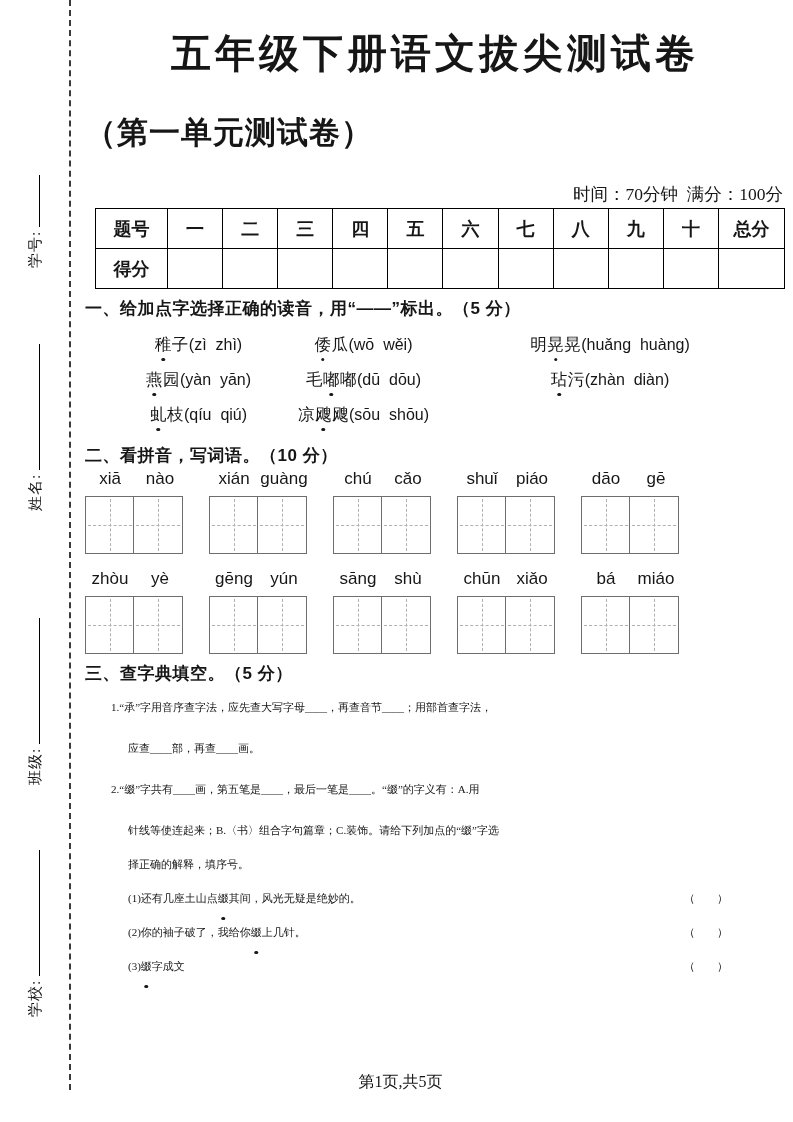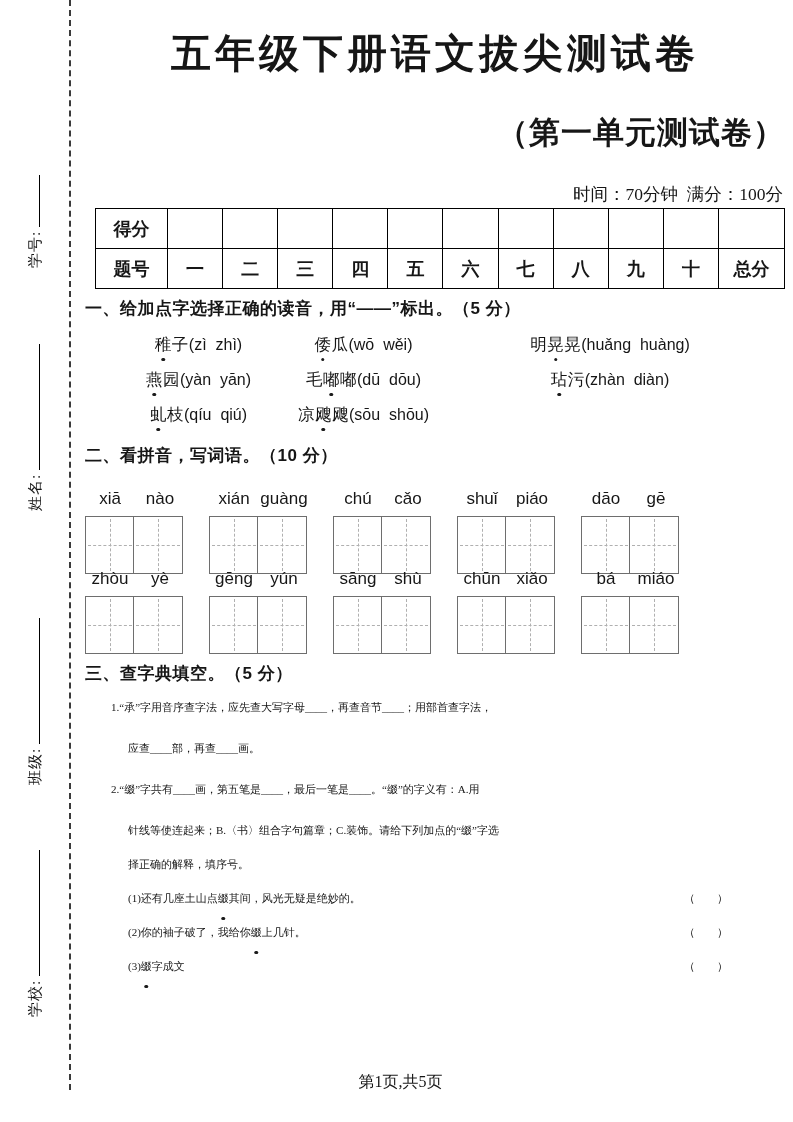--- a/index.html
+++ b/index.html
@@ -13,21 +13,21 @@
   .id-field:nth-child(1){ top:268px; }
   .id-field:nth-child(2){ top:511px; }
   .id-field:nth-child(3){ top:785px; }
   .id-field:nth-child(4){ top:1017px; }
   .id-line { display:inline-block; border-bottom:1.5px solid #000; width:126px; height:13px; margin-left:4px; }
   .id-field:nth-child(1) .id-line { width:52px; }
 
   
   .title { position:absolute; top:26px; left:85px; width:700px; text-align:center;
            font-size:40px; font-weight:bold; letter-spacing:4px; }
-  .subtitle { position:absolute; top:112px; left:85px; width:700px; text-align:right;
+  .subtitle { position:absolute; top:112px; left:85px; width:700px; text-align:left;
               font-size:31px; font-weight:bold; letter-spacing:1px; }
   .info { position:absolute; top:182px; left:85px; width:698px; text-align:right;
           font-size:17.5px; white-space:pre; }
 
   
   .score-table { position:absolute; top:208px; left:95px; width:690px;
                  border-collapse:collapse; table-layout:fixed; }
   .score-table td { border:1.4px solid #000; height:39px; text-align:center;
                     font-size:18px; font-weight:600; padding:0; }
   .score-table col.c-first { width:72px; } .score-table col.c-last { width:66px; }
@@ -42,21 +42,21 @@
                grid-template-columns:167px 163px 1fr; grid-auto-rows:35px; font-size:16.5px; }
   .s1-item { white-space:nowrap;text-align:center; }
   .word { letter-spacing:0.5px; }
   .py { font-family:"Liberation Sans","DejaVu Sans",sans-serif; white-space:pre; font-size:16px; }
   .dotch { position:relative; display:inline-block; }
   .dotch::after { content:''; position:absolute; left:50%; transform:translateX(-50%); bottom:-5px;
                   width:3.5px; height:3.5px; border-radius:50%; background:#1a1a1a; }
 
   
   .wb-row { position:absolute; left:85px; display:flex; gap:24px; }
-  .wb-r1 { top:489px;justify-content:center; } .wb-r2 { top:569px;align-items:flex-end; }
+  .wb-r1 { top:469px;justify-content:center; } .wb-r2 { top:569px;align-items:flex-end; }
   .wb-group { width:100px; }
   .wb-py { display:flex; width:100px; margin-bottom:5px; height:22px;
            font-family:"Liberation Sans","DejaVu Sans",sans-serif; font-size:17px; }
   .wb-py span { flex:1; text-align:center; }
   .wb-cells { display:flex; }
   .wb-cell { box-sizing:border-box; position:relative; width:50px; height:58px; border:1.6px solid #6e6e6e; background:#fff; }
   .wb-cell + .wb-cell { margin-left:-1.6px; }
   .wb-cell::before { content:''; position:absolute; left:50%; top:2px; bottom:2px; border-left:1px dashed #b0b0b0; }
   .wb-cell::after  { content:''; position:absolute; top:50%; left:2px; right:2px; border-top:1px dashed #b0b0b0; }
 
@@ -95,48 +95,48 @@
         <col>
         <col>
         <col>
         <col>
         <col>
         <col>
         <col>
         <col class="c-last">
     </colgroup>
     <tbody>
-        <tr>
-          <td>得分</td>
-          <td></td>
-          <td></td>
-          <td></td>
-          <td></td>
-          <td></td>
-          <td></td>
-          <td></td>
-          <td></td>
-          <td></td>
-          <td></td>
-          <td></td>
-        </tr>
         <tr>
           <td>题号</td>
           <td>一</td>
           <td>二</td>
           <td>三</td>
           <td>四</td>
           <td>五</td>
           <td>六</td>
           <td>七</td>
           <td>八</td>
           <td>九</td>
           <td>十</td>
           <td>总分</td>
         </tr>
+        <tr>
+          <td>得分</td>
+          <td></td>
+          <td></td>
+          <td></td>
+          <td></td>
+          <td></td>
+          <td></td>
+          <td></td>
+          <td></td>
+          <td></td>
+          <td></td>
+          <td></td>
+        </tr>
       </tbody>
   </table>
 
   <div class="sec-heading sh1">一、给加点字选择正确的读音，用“——”标出。（5 分）</div>
   <div class="sec1-grid">
       <div class="s1-item"><span class="word"><span class="dotch">稚</span><span>子</span></span><span class="py">(zì  zhì)</span></div>
       <div class="s1-item"><span class="word"><span class="dotch">倭</span><span>瓜</span></span><span class="py">(wō  wěi)</span></div>
       <div class="s1-item"><span class="word"><span>明</span><span class="dotch">晃</span><span>晃</span></span><span class="py">(huǎng  huàng)</span></div>
       <div class="s1-item"><span class="word"><span class="dotch">燕</span><span>园</span></span><span class="py">(yàn  yān)</span></div>
       <div class="s1-item"><span class="word"><span>毛</span><span class="dotch">嘟</span><span>嘟</span></span><span class="py">(dū  dōu)</span></div>

